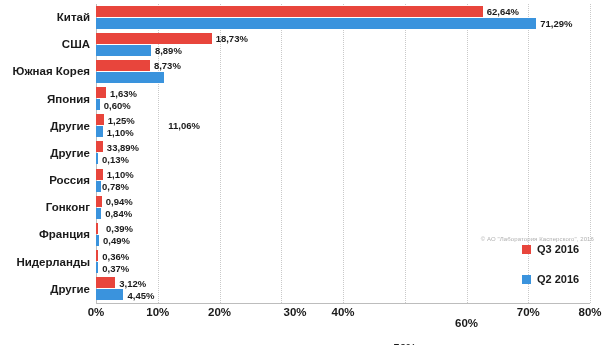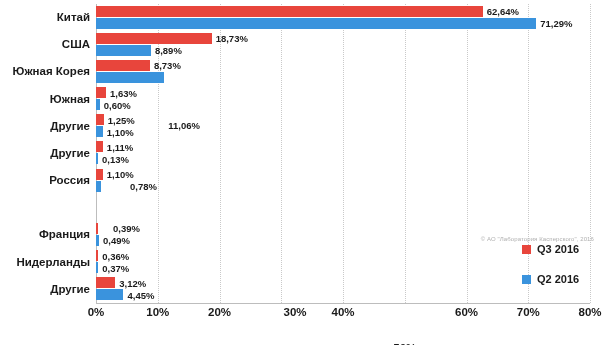--- a/index.html
+++ b/index.html
@@ -207,21 +207,21 @@
         <div class="bar-wrap q3">
           <div class="bar q3" style="width: 53.9078px; background: rgb(232, 69, 60);"></div>
           <div class="bar-value" style="left: 53.9078px;">8,73%</div>
         </div>
         <div class="bar-wrap q2">
           <div class="bar q2" style="width: 68.2955px; background: rgb(58, 147, 221);"></div>
           <div class="bar-value" style="left: 68.2955px; margin-top: 48px;">11,06%</div>
         </div>
       </div>
       <div class="row" style="top: 81.5455px;">
-        <div class="cat-label">Южная</div>
+        <div class="cat-label">Япония</div>
         <div class="bar-wrap q3">
           <div class="bar q3" style="width: 10.0652px; background: rgb(232, 69, 60);"></div>
           <div class="bar-value" style="left: 10.0652px;">1,63%</div>
         </div>
         <div class="bar-wrap q2">
           <div class="bar q2" style="width: 3.705px; background: rgb(58, 147, 221);"></div>
           <div class="bar-value" style="left: 3.705px;">0,60%</div>
         </div>
       </div>
       <div class="row" style="top: 108.727px;">
@@ -232,43 +232,54 @@
         </div>
         <div class="bar-wrap q2">
           <div class="bar q2" style="width: 6.7925px; background: rgb(58, 147, 221);"></div>
           <div class="bar-value" style="left: 6.7925px;">1,10%</div>
         </div>
       </div>
       <div class="row" style="top: 135.909px;">
         <div class="cat-label">Другие</div>
         <div class="bar-wrap q3">
           <div class="bar q3" style="width: 6.85425px; background: rgb(232, 69, 60);"></div>
-          <div class="bar-value" style="left: 6.85425px;">1,11%</div>
+          <div class="bar-value" style="left: 6.85425px;">33,89%</div>
         </div>
         <div class="bar-wrap q2">
           <div class="bar q2" style="width: 2px; background: rgb(58, 147, 221);"></div>
           <div class="bar-value" style="left: 2px;">0,13%</div>
         </div>
       </div>
       <div class="row" style="top: 163.091px;">
         <div class="cat-label">Россия</div>
         <div class="bar-wrap q3">
           <div class="bar q3" style="width: 6.7925px; background: rgb(232, 69, 60);"></div>
           <div class="bar-value" style="left: 6.7925px;">1,10%</div>
         </div>
         <div class="bar-wrap q2">
           <div class="bar q2" style="width: 4.8165px; background: rgb(58, 147, 221);"></div>
-          <div class="bar-value" style="left: 21px; padding-left: 9px;">0,78%</div>
+          <div class="bar-value" style="left: 2px;">0,78%</div>
+        </div>
+      </div>
+      <div class="row" style="top: 190.273px;">
+        <div class="cat-label">Гонконг</div>
+        <div class="bar-wrap q3">
+          <div class="bar q3" style="width: 5.8045px; background: rgb(232, 69, 60);"></div>
+          <div class="bar-value" style="left: 5.8045px;">0,94%</div>
+        </div>
+        <div class="bar-wrap q2">
+          <div class="bar q2" style="width: 5.187px; background: rgb(58, 147, 221);"></div>
+          <div class="bar-value" style="left: 5.187px;">0,84%</div>
         </div>
       </div>
       <div class="row" style="top: 217.455px;">
         <div class="cat-label">Франция</div>
         <div class="bar-wrap q3">
           <div class="bar q3" style="width: 2.40825px; background: rgb(232, 69, 60);"></div>
-          <div class="bar-value" style="left: 13px;">0,39%</div>
+          <div class="bar-value" style="left: 6px;">0,39%</div>
         </div>
         <div class="bar-wrap q2">
           <div class="bar q2" style="width: 3.02575px; background: rgb(58, 147, 221);"></div>
           <div class="bar-value" style="left: 3.02575px;">0,49%</div>
         </div>
       </div>
       <div class="row" style="top: 244.636px;">
         <div class="cat-label">Нидерланды</div>
         <div class="bar-wrap q3">
           <div class="bar q3" style="width: 2.223px; background: rgb(232, 69, 60);"></div>
@@ -292,21 +303,21 @@
       </div>
     </div>
 
   <div class="xticks" id="xticks">
       <div class="xtick" style="left: 96px;">0%</div>
       <div class="xtick" style="left: 157.75px;">10%</div>
       <div class="xtick" style="left: 219.5px;">20%</div>
       <div class="xtick" style="left: 295px;">30%</div>
       <div class="xtick" style="left: 343px;">40%</div>
       <div class="xtick" style="left: 404.75px; margin-top: 36px;">50%</div>
-      <div class="xtick" style="left: 466.5px;">60%</div>
+      <div class="xtick" style="left: 466.5px; margin-top: 11px;">60%</div>
       <div class="xtick" style="left: 528.25px;">70%</div>
       <div class="xtick" style="left: 590px;">80%</div>
     </div>
 
   <div class="legend" id="legend">
       <div class="legend-item item-0">
         <span class="legend-swatch" style="background: rgb(232, 69, 60);"></span>
         <span class="legend-label">Q3 2016</span>
       </div>
       <div class="legend-item item-1">

